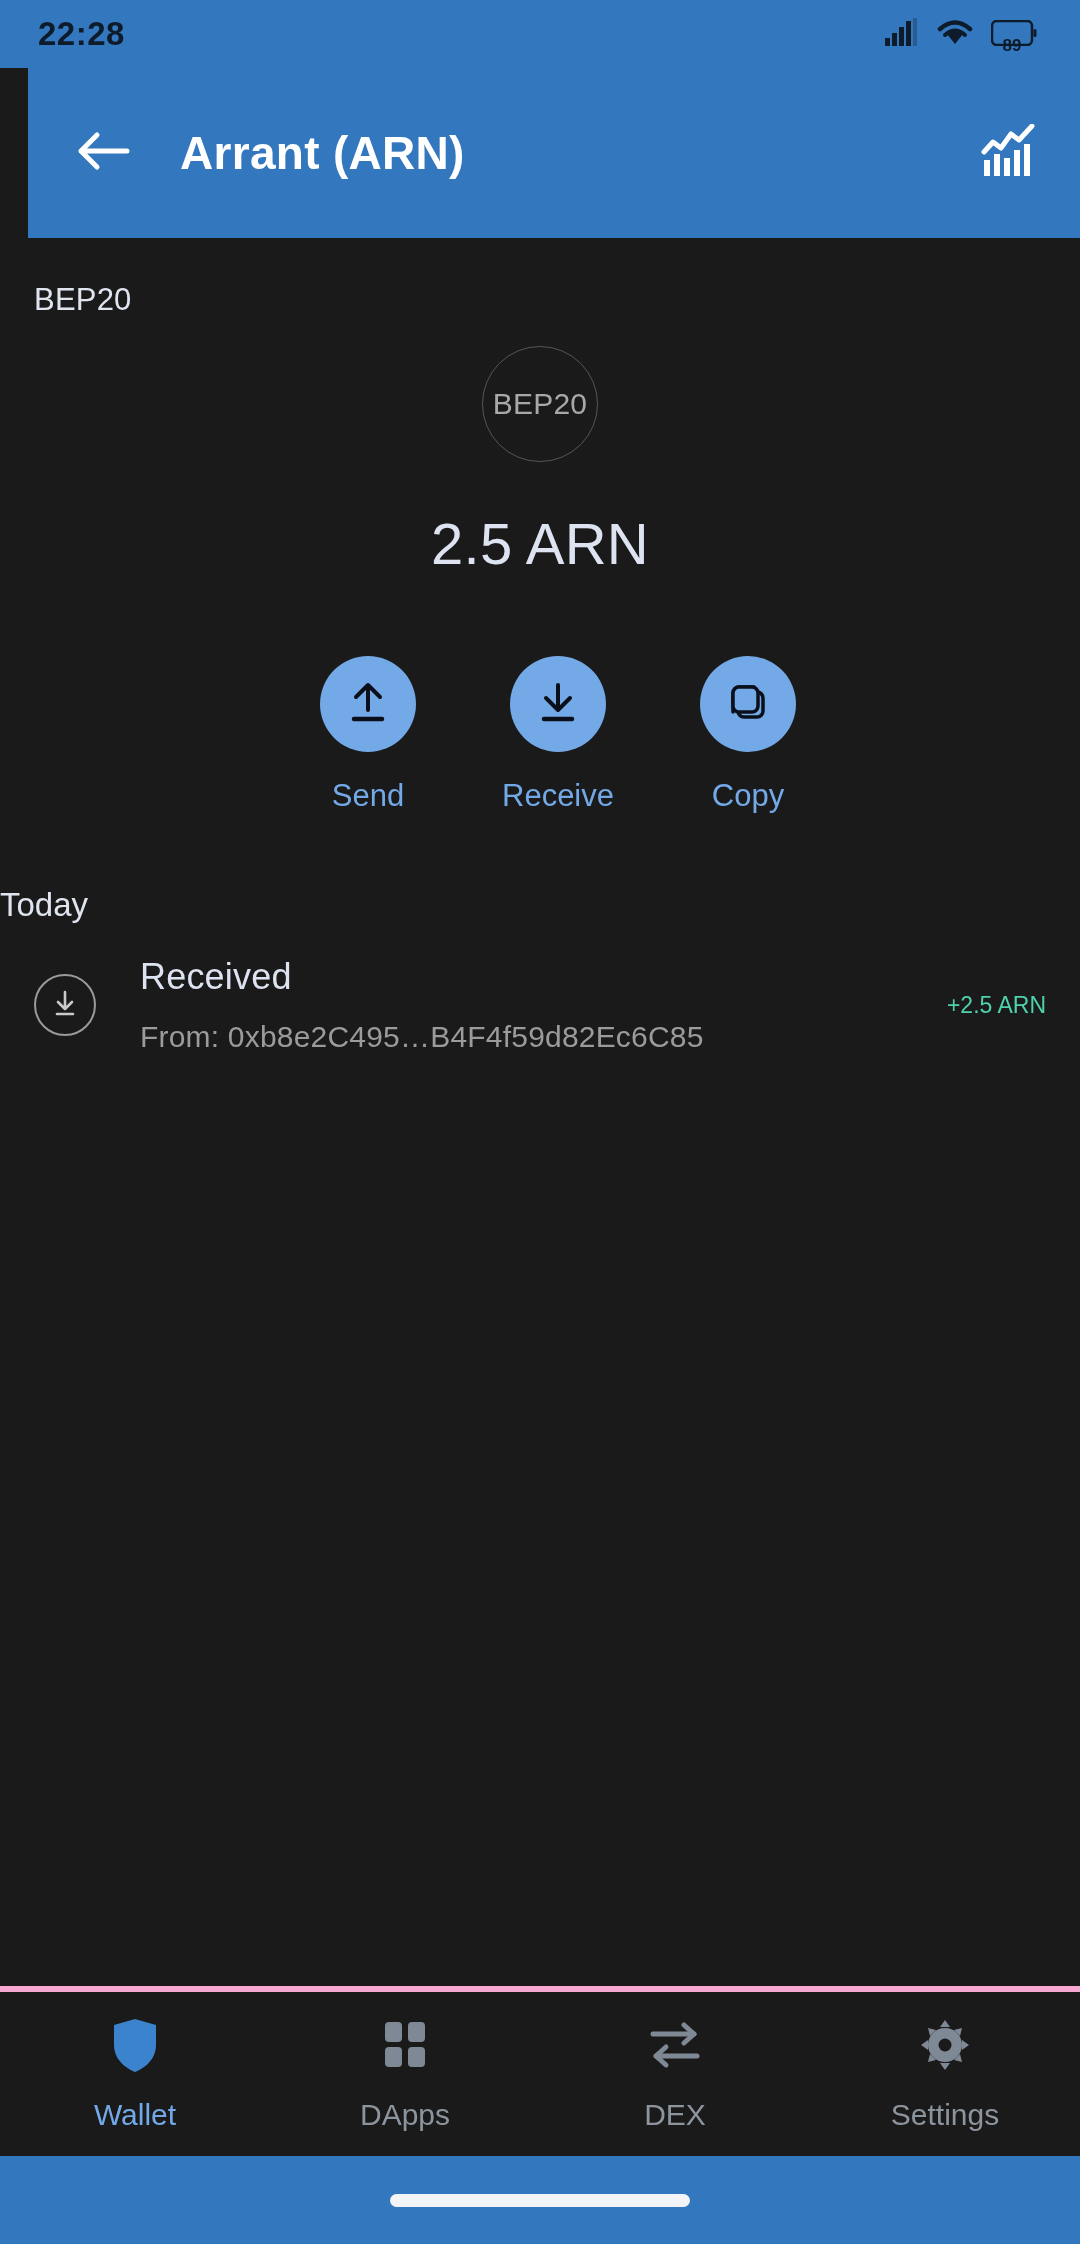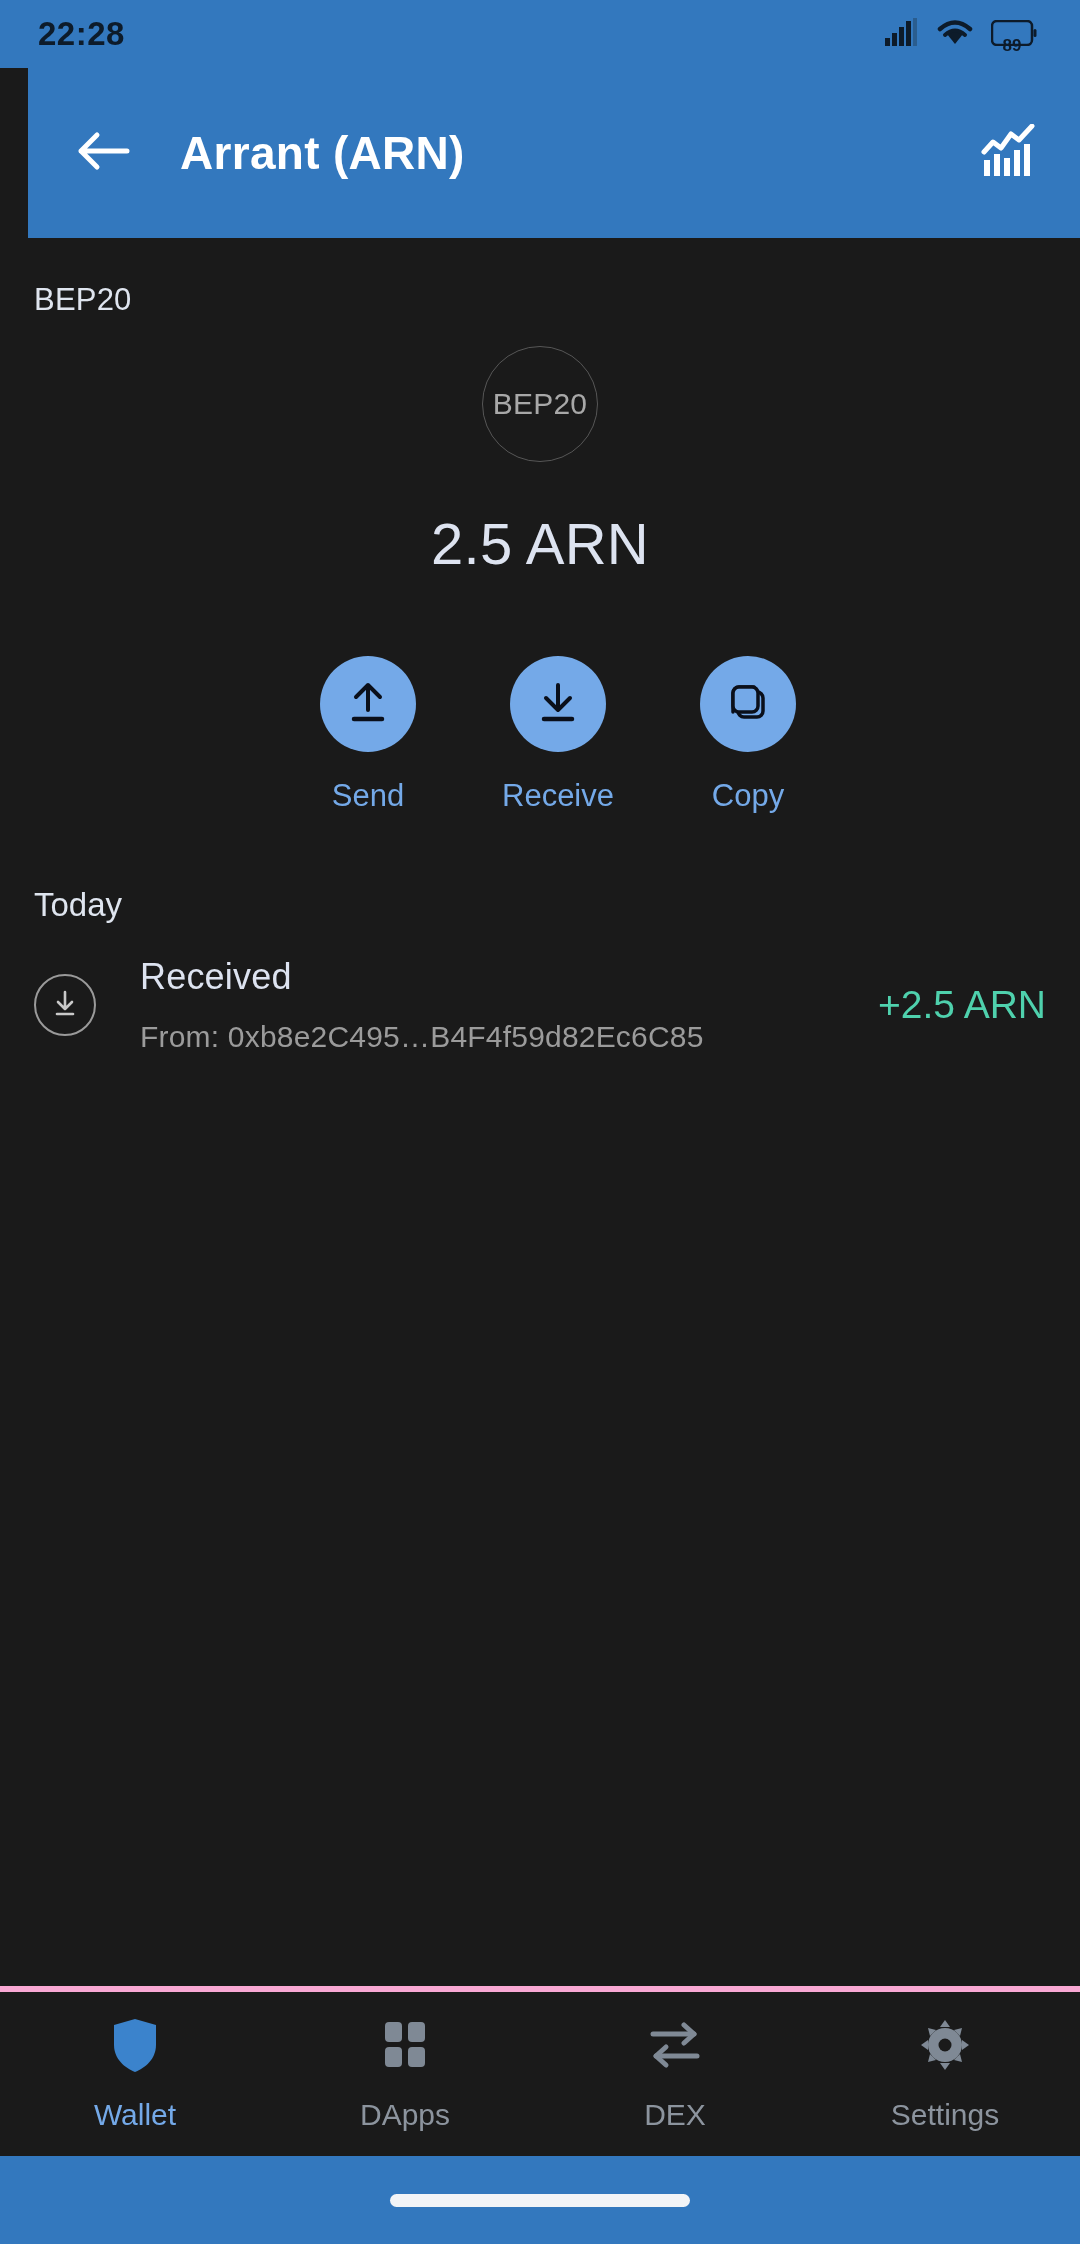--- a/index.html
+++ b/index.html
@@ -55,33 +55,33 @@
     display:flex; justify-content:center; gap:47px; margin-top:79px;padding-left:36px;
   }
   .action { width:143px; display:flex; flex-direction:column; align-items:center; cursor:pointer; }
   .action-circle {
     width:96px; height:96px; border-radius:50%; background:#74a9e8;
     display:flex; align-items:center; justify-content:center;
   }
   .action-label { color:#74a9e8; font-size:31px; margin-top:26px; }
 
   .tx-section { margin-top:72px; }
-  .tx-header { color:#dfe5ef; font-size:33px; padding-left:34px; }
+  .tx-header { color:#dfe5ef; font-size:33px; }
 
   .tx-row {
     display:flex; align-items:center; padding:32px 34px 0 34px; cursor:pointer;
   }
   .tx-icon {
     width:62px; height:62px; border-radius:50%; border:2px solid #9a9a9a;
     display:flex; align-items:center; justify-content:center; flex:0 0 auto;
   }
   .tx-mid { flex:1 1 auto; margin-left:44px; min-width:0; }
   .tx-title { color:#dde3f0; font-size:36px; letter-spacing:.2px; }
   .tx-sub { color:#9b9b9b; font-size:30px; margin-top:22px; letter-spacing:.2px; }
-  .tx-amount { color:#4fd1ad; font-size:39px; flex:0 0 auto; margin-left:16px; }
+  .tx-amount { color:#4fd1ad; font-size:23px; flex:0 0 auto; margin-left:16px; }
 
   
   .bottomnav {
     height:170px; background:#1a1a1a;
     display:flex; align-items:center; flex:0 0 auto;
     border-top:6px solid #f9a8d4;
   }
   .nav-item {
     flex:1 1 0; display:flex; flex-direction:column; align-items:center; justify-content:center;
     cursor:pointer; gap:20px;

